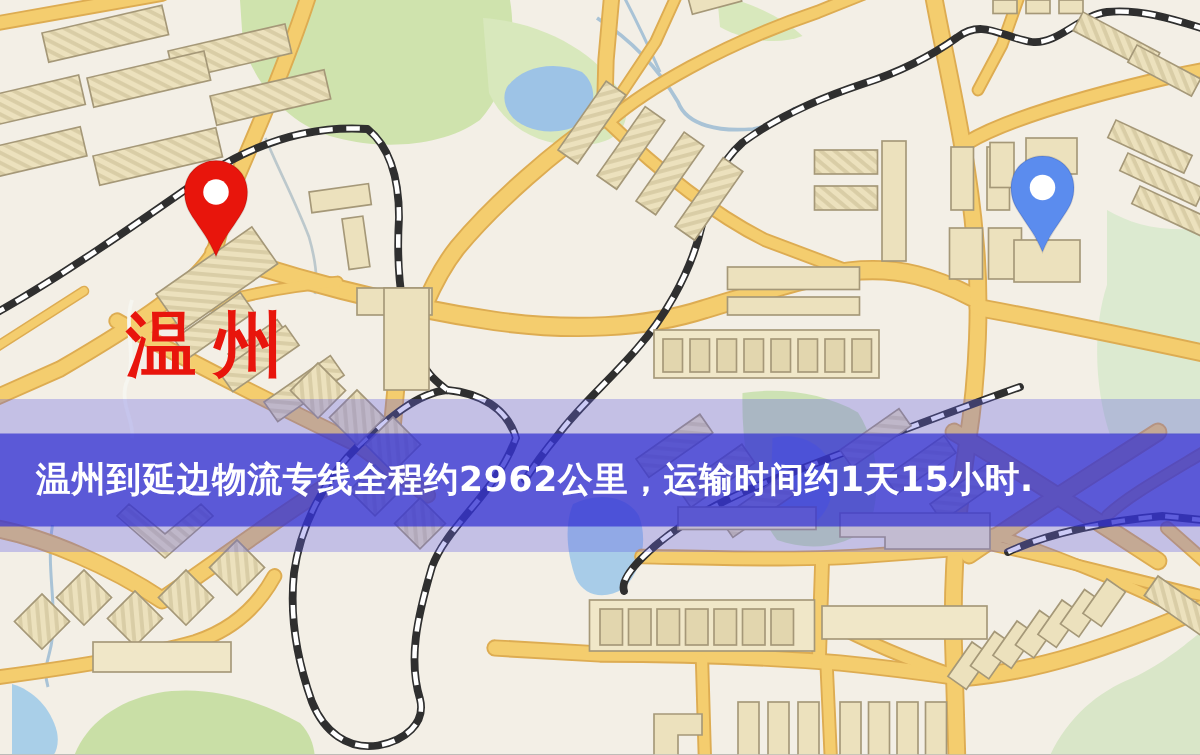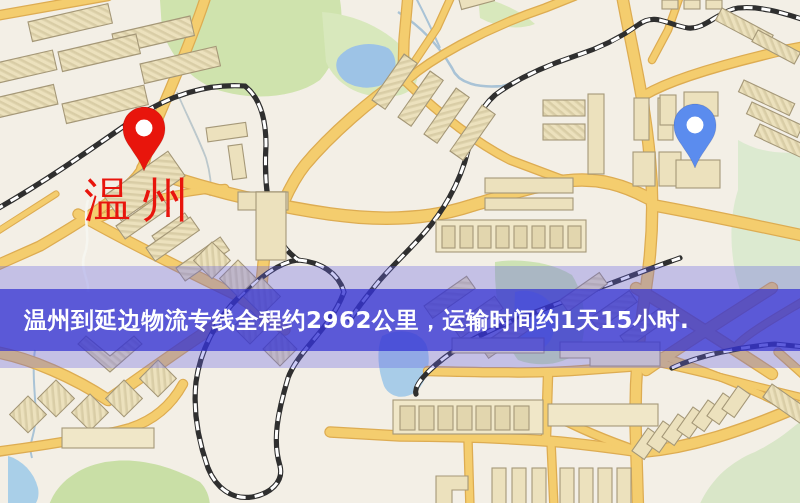--- a/index.html
+++ b/index.html
@@ -12,22 +12,22 @@
 
   
   .rc use{fill:none;stroke:#ddac52;stroke-linecap:round;stroke-linejoin:round;}
   .rf use{fill:none;stroke:#f4cd6e;stroke-linecap:round;stroke-linejoin:round;}
   
   .kbed use{fill:none;stroke:#2f2f2f;stroke-width:5.2;stroke-linecap:round;}
   .kdash use{fill:none;stroke:#ffffff;stroke-width:3;stroke-dasharray:9 9;stroke-linecap:butt;}
   .bld{stroke:#a59878;stroke-width:1.1;}
 
   .map-label{
-    position:absolute;font-weight:normal;font-size:47px;line-height:1;
-    white-space:nowrap;text-shadow:0 0 1px rgba(255,255,255,.4);
+    position:absolute;font-weight:bold;font-size:47px;line-height:1;
+    white-space:nowrap;text-shadow:0 0 1px rgba(255,255,255,.4);margin-top:31px;
   }
   #origin-label{left:84px;top:176px;color:#e8150c;letter-spacing:11px;}
   #dest-label{left:641px;top:180px;color:#2b36d6;letter-spacing:2px;}
 
   #banner-glow{
     position:absolute;left:0;top:266px;width:800px;height:102px;
     background:rgba(100,96,228,0.33);
   }
   #banner-band{
     position:absolute;left:0;top:289px;width:800px;height:62px;

